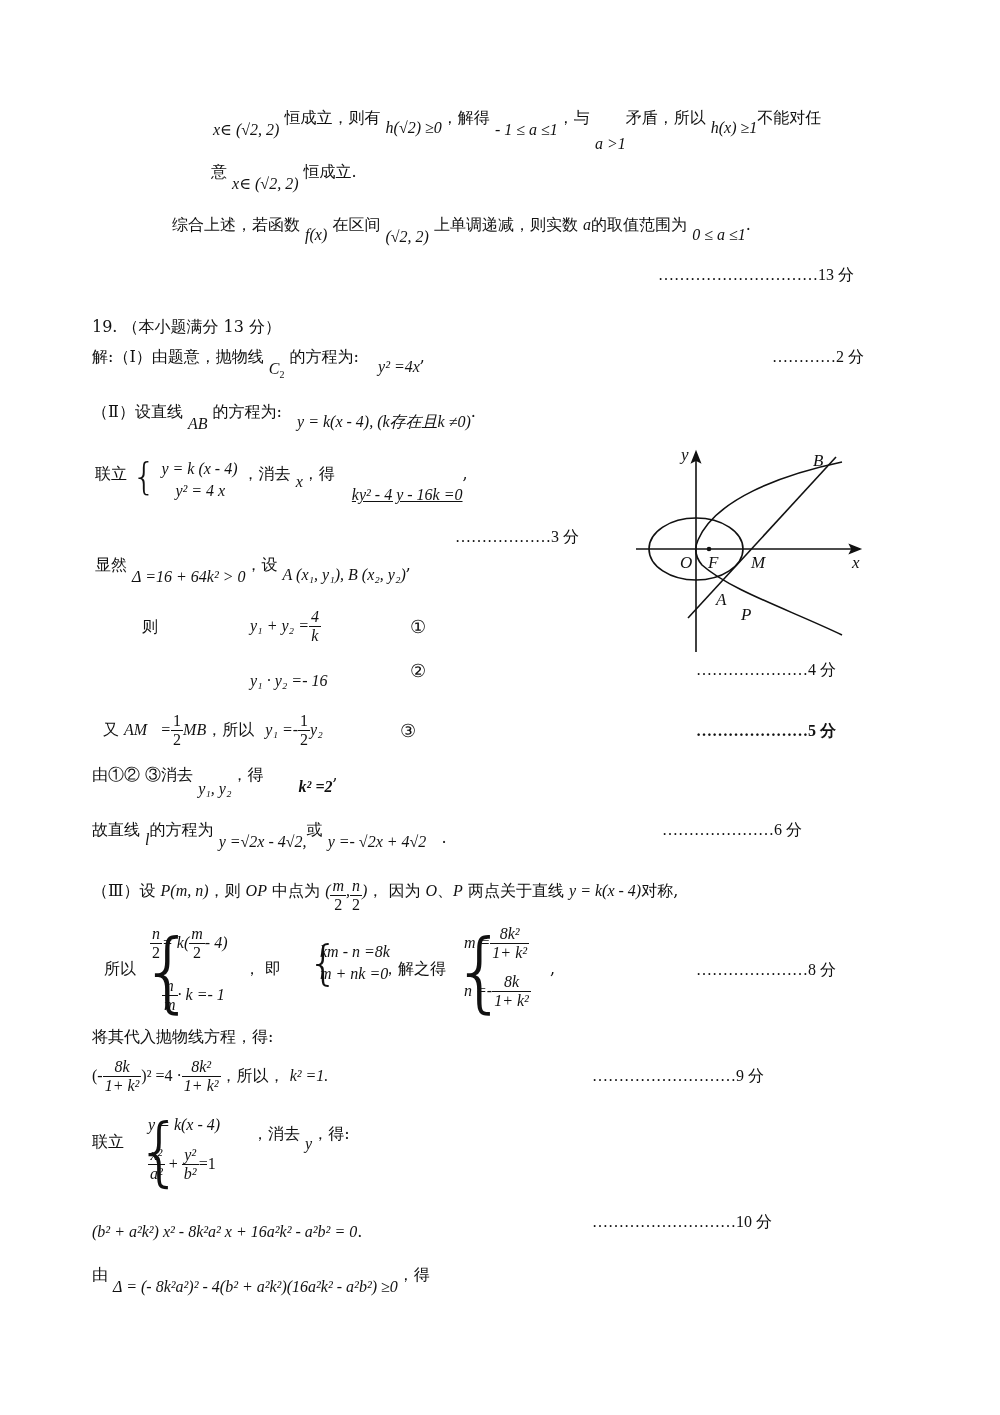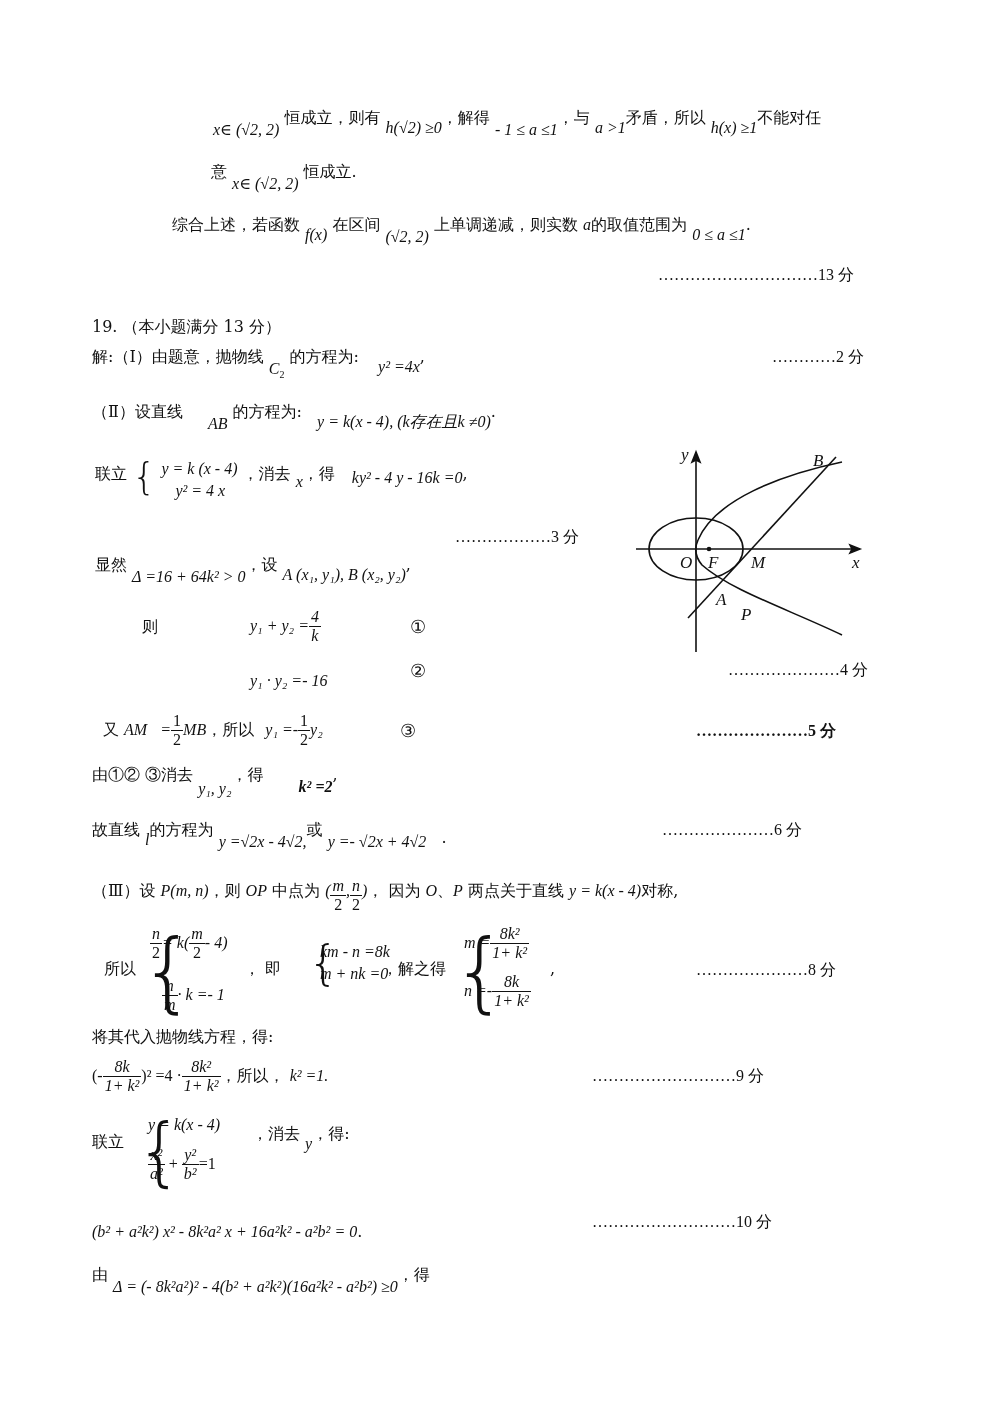--- a/index.html
+++ b/index.html
@@ -18,21 +18,21 @@
   svg text { font-family: "Liberation Serif", "DejaVu Serif", serif; font-style: italic; font-size: 17px; fill: #111; }
 </style>
 </head>
 <body>
 
 <div class="abs" style="left:213px;top:108px;">
   <span class="m" style="position:relative;top:12px;">x∈ (√2, 2)</span>
   <span>恒成立，则有</span>
   <span class="m" style="position:relative;top:10px;">h(√2) ≥0</span><span>，解得</span>
   <span class="m" style="position:relative;top:12px;">- 1 ≤ a ≤1</span><span>，与</span>
-  <span class="m" style="position:relative;top:10px;margin-top:28px;">a &gt;1</span><span>矛盾，所以</span>
+  <span class="m" style="position:relative;top:26px;margin-top:28px;">a &gt;1</span><span>矛盾，所以</span>
   <span class="m" style="position:relative;top:10px;">h(x) ≥1</span><span>不能对任</span>
 </div>
 <div class="abs" style="left:211px;top:162px;">
   <span>意</span>
   <span class="m" style="position:relative;top:12px;">x∈ (√2, 2)</span>
   <span>恒成立.</span>
 </div>
 <div class="abs" style="left:172px;top:215px;">
   <span>综合上述，若函数</span>
   <span class="m" style="position:relative;top:10px;">f(x)</span>
@@ -49,55 +49,55 @@
 <div class="abs" style="left:92px;top:347px;">
   <span>解:（Ⅰ）由题意，抛物线</span>
   <span class="m" style="position:relative;top:12px;"><span>C</span><sub class="n" style="font-size:10px;">2</sub></span>
   <span>的方程为:</span>
   <span class="m" style="position:relative;top:10px;margin-left:14px;text-align:center;">y² =4x</span><span>,</span>
 </div>
 <div class="abs score" style="left:772px;top:347px;">…………2 分</div>
 
 <div class="abs" style="left:92px;top:402px;">
   <span>（Ⅱ）设直线</span>
-  <span class="m" style="position:relative;top:12px;margin-left:20px;">AB</span>
+  <span class="m" style="position:relative;top:12px;">AB</span>
   <span>的方程为:</span>
   <span class="m" style="position:relative;top:10px;margin-left:10px;">y = k(x - 4),  (k存在且k ≠0)</span><span>.</span>
 </div>
 
 <div class="abs" style="left:95px;top:458px;">
   <span style="vertical-align:top;position:relative;top:6px;">联立</span>
   <span class="brace" style="font-size:38px;position:relative;top:-4px;">{</span>
   <span class="stack" style="vertical-align:top;">
     <div class="m">y = k (x -  4)</div>
     <div class="m" style="padding-left:14px;">y² = 4 x</div>
   </span>
   <span style="vertical-align:top;position:relative;top:6px;">
     <span>，消去</span>
     <span class="m" style="position:relative;top:8px;">x</span><span>，得</span>
-    <span class="m" style="margin-left:12px;position:relative;top:4px;">ky² - 4 y - 16k =0</span><span>,</span>
+    <span class="m" style="margin-left:12px;position:relative;top:21px;text-decoration:underline;">ky² - 4 y - 16k =0</span><span>,</span>
   </span>
 </div>
 <div class="abs score" style="left:455px;top:527px;">………………3 分</div>
 
 <div class="abs" style="left:95px;top:555px;">
   <span>显然</span>
   <span class="m" style="position:relative;top:12px;">Δ =16 + 64k² &gt; 0</span><span>，设</span>
   <span class="m" style="position:relative;top:10px;">A (x₁, y₁), B (x₂, y₂)</span><span>,</span>
 </div>
 
 <div class="abs" style="left:142px;top:617px;">则</div>
 <div class="abs" style="left:250px;top:608px;">
   <span class="m">y₁ + y₂ =</span><span class="frac m"><span class="num" style="border:none;">4</span><span class="den" style="border-top:1px solid #111;">k</span></span>
 </div>
 <div class="abs n" style="left:410px;top:616px;font-size:18px;">①</div>
 
 <div class="abs m" style="left:250px;top:672px;">y₁ · y₂ =- 16</div>
 <div class="abs n" style="left:410px;top:660px;font-size:18px;">②</div>
-<div class="abs score" style="left:728px;top:660px;">…………………4 分</div>
+<div class="abs score" style="left:696px;top:660px;">…………………4 分</div>
 
 <div class="abs" style="left:103px;top:712px;">
   <span>又</span>
   <span class="m">AM</span>
   <span class="m" style="margin-left:8px;">=</span><span class="frac n"><span class="num">1</span><span class="den">2</span></span><span class="m">MB</span><span>，所以</span>
   <span class="m" style="margin-left:6px;">y₁ =-</span><span class="frac n"><span class="num">1</span><span class="den">2</span></span><span class="m">y₂</span>
 </div>
 <div class="abs n" style="left:400px;top:720px;font-size:18px;">③</div>
 <div class="abs score" style="left:696px;top:721px;font-weight:bold;">…………………5 分</div>
 

